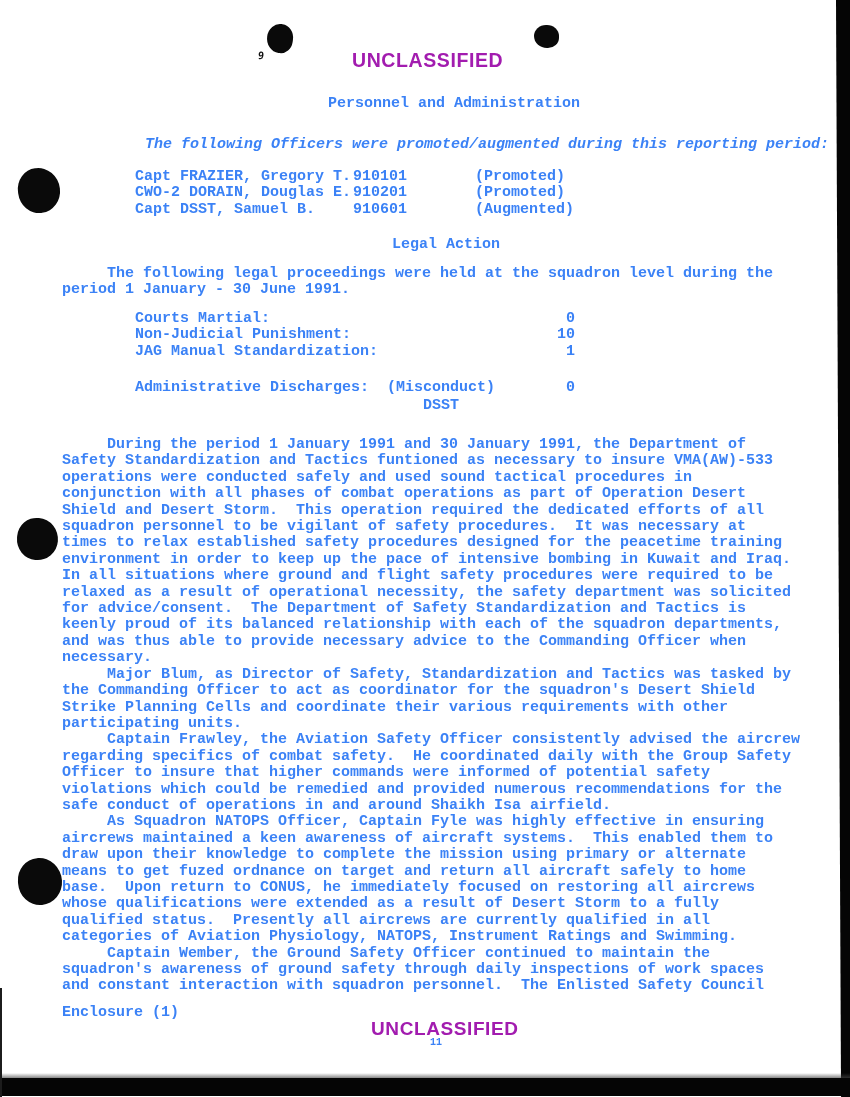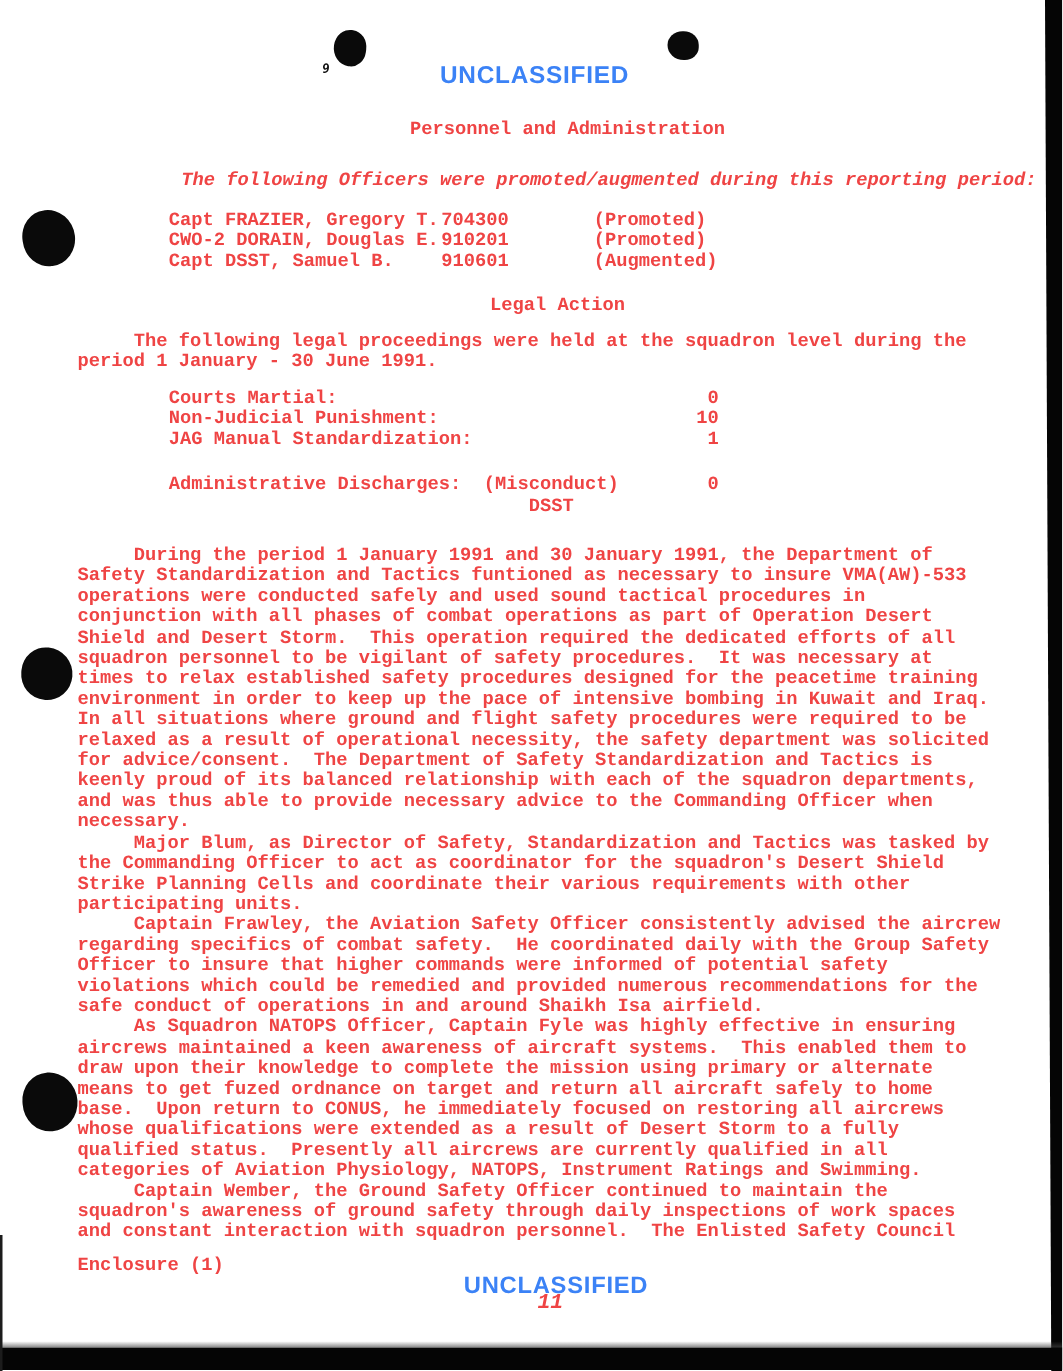--- a/index.html
+++ b/index.html
@@ -4,26 +4,26 @@
 <style>
   html,body { margin:0; padding:0; background:#e8e8e8; }
   .page {
     position:relative; width:850px; height:1097px; margin:0 auto;
     background:#ffffff; overflow:hidden;
     font-family:"Liberation Mono", monospace;
   }
   .mono {
     position:absolute;
     font:bold 15px/16.4px "Liberation Mono", monospace;
-    color:#ef4444; white-space:pre; letter-spacing:0;
+    color:#3b82f6; white-space:pre; letter-spacing:0;
   }
   .sans {
     position:absolute;
     font-family:"Liberation Sans", sans-serif; font-weight:bold;
-    color:#3b82f6; letter-spacing:0.6px; white-space:pre;
+    color:#a21caf; letter-spacing:0.6px; white-space:pre;
   }
   .italic { font-style:italic; font-size:15px;margin-left:12px; }
   .row { position:absolute; left:0; top:0; width:698px; height:17px; }
   .row > span { position:absolute; top:0; }
 
   
   .punch { position:absolute; background:#0a0a0a; border-radius:48% 52% 50% 50%; }
   .punch-1 { left:18px;  top:168px; width:42px; height:45px; transform:rotate(-7deg); }
   .punch-2 { left:17px;  top:518px; width:41px; height:42px; transform:rotate(5deg); }
   .punch-3 { left:18px;  top:858px; width:44px; height:47px; transform:rotate(-4deg); }
@@ -51,21 +51,21 @@
   .officer-status{ left:458px;margin-left:17px; }
   .title-legal      { left:392px; top:237px; }
   .legal-intro      { left:62px;  top:266px; }
   .legal-label { left:135px;text-align:center; }
   .legal-note  { left:387px; }
   .legal-value { left:500px; width:75px; text-align:right; }
   .title-dsst       { left:423px; top:398px; }
   .dsst-body        { left:62px;  top:437px; }
   .enclosure        { left:62px;  top:1005px; }
   .footer-unclass   { left:371px; top:1018px; font-size:19px; }
-  .page-number      { left:430px; top:1035px; font-size:17px;font-style:italic; }
+  .page-number      { left:430px; top:1035px; font-size:10px; }
 </style>
 </head>
 <body>
 
 <div class="page">
 
   <div class="dot dot-left"></div>
   <div class="dot dot-right"></div>
   <div class="punch punch-1"></div>
   <div class="punch punch-2"></div>
@@ -75,21 +75,21 @@
   <div class="edge-left"></div>
   <div class="stray">9</div>
 
   <div class="sans header-unclass">UNCLASSIFIED</div>
 
   <div class="mono title-personnel">Personnel and Administration</div>
   <div class="mono italic intro-officers">The following Officers were promoted/augmented during this reporting period:</div>
 
   <div class="row" style="top:169px">
     <span class="mono officer-name">Capt FRAZIER, Gregory T.</span>
-    <span class="mono officer-date">704300</span>
+    <span class="mono officer-date">910101</span>
     <span class="mono officer-status">(Promoted)</span>
   </div>
   <div class="row" style="top:185.4px">
     <span class="mono officer-name">CWO-2 DORAIN, Douglas E.</span>
     <span class="mono officer-date">910201</span>
     <span class="mono officer-status">(Promoted)</span>
   </div>
   <div class="row" style="top:201.8px">
     <span class="mono officer-name">Capt DSST, Samuel B.</span>
     <span class="mono officer-date">910601</span>

